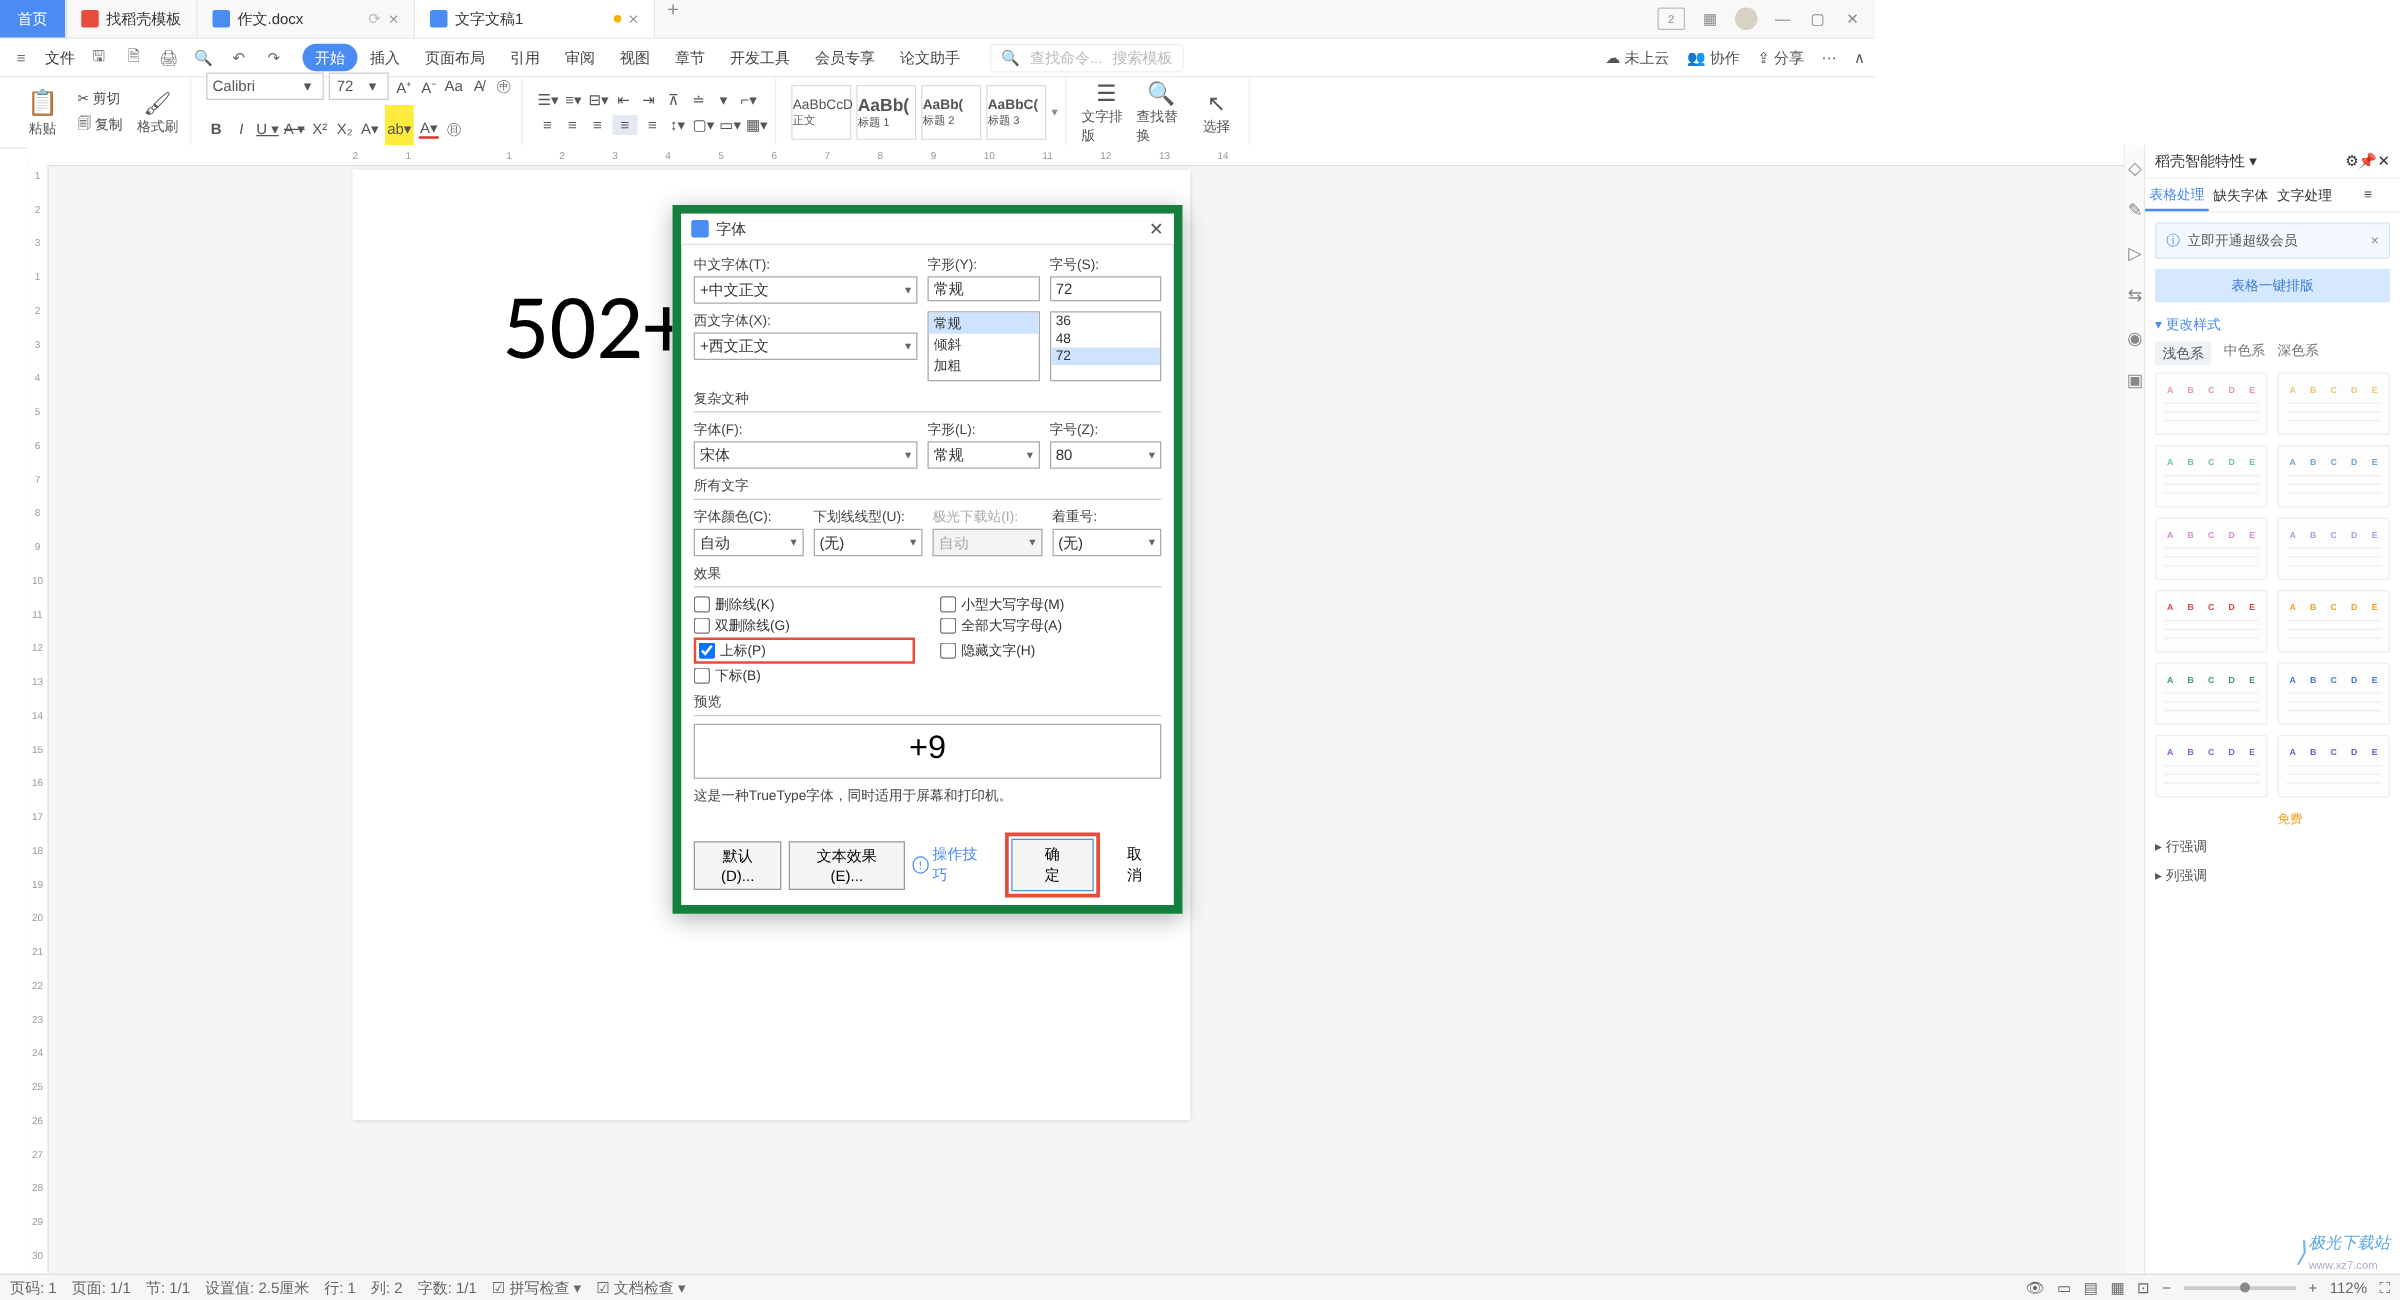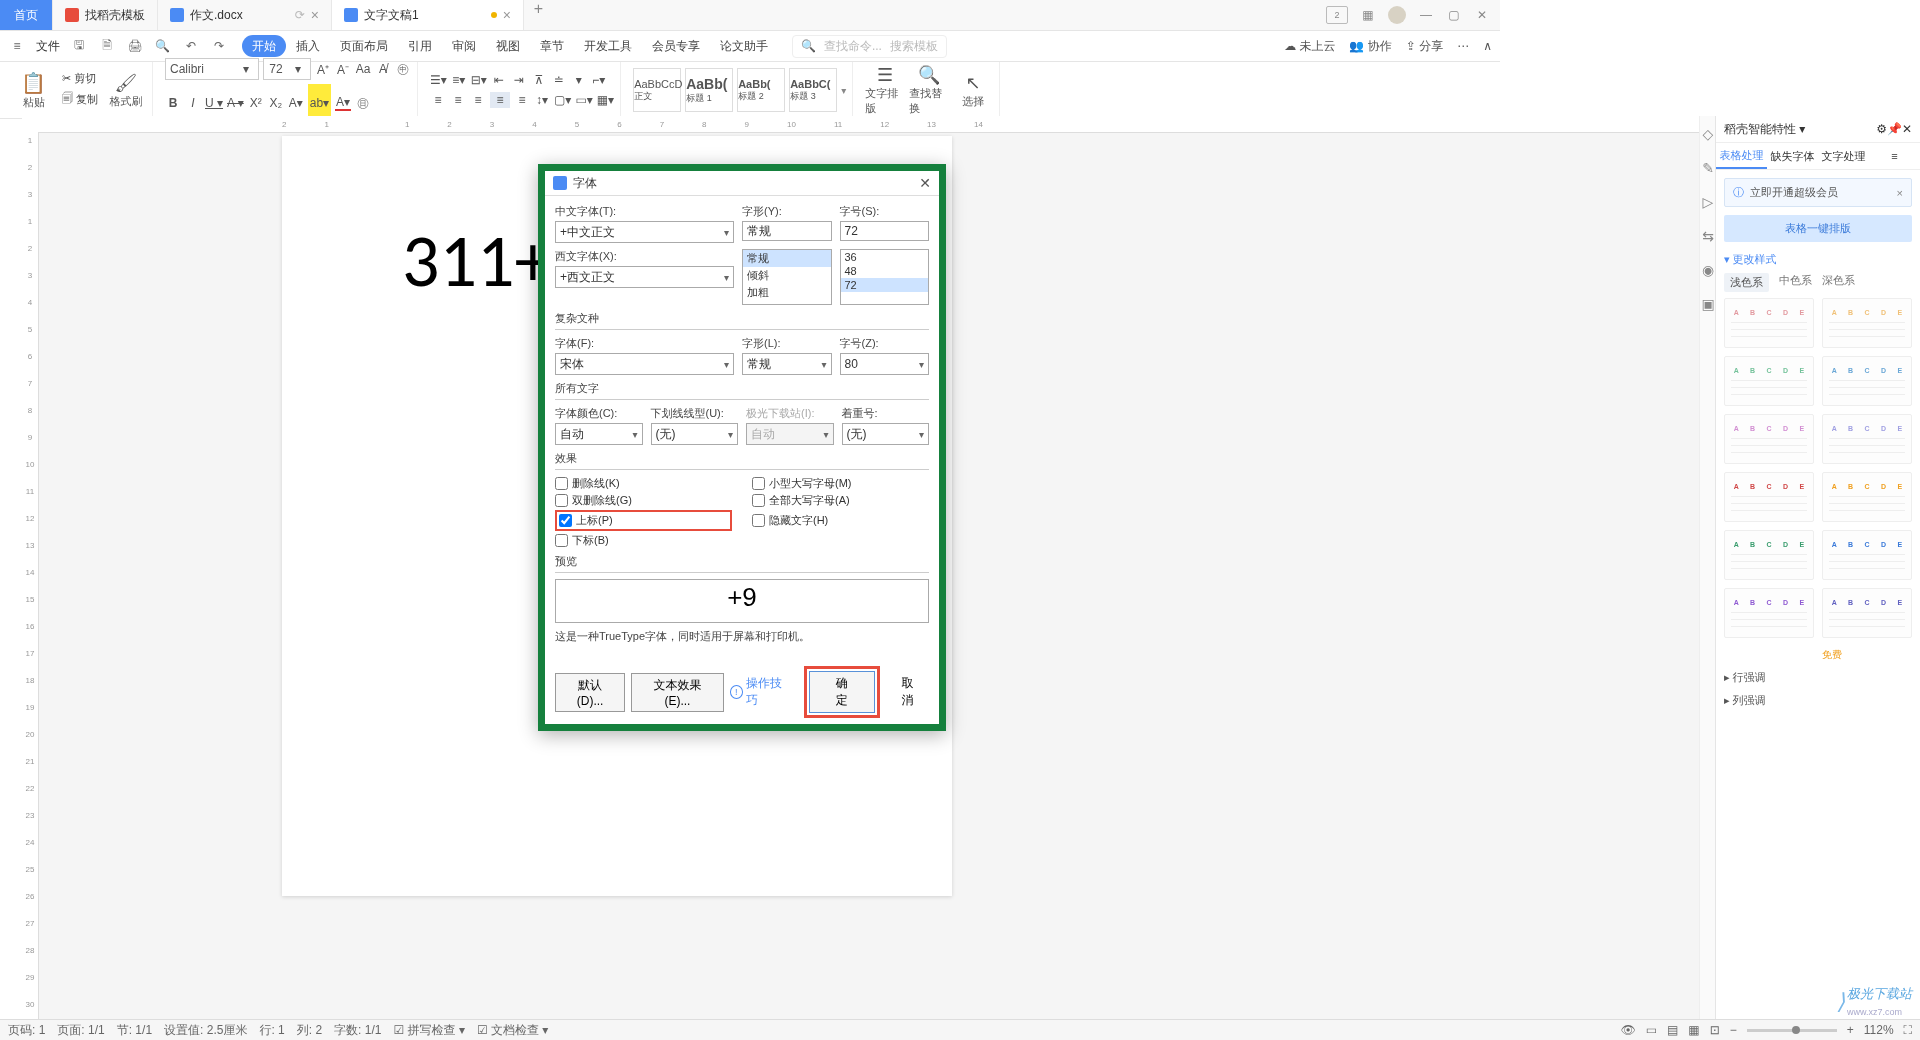--- a/index.html
+++ b/index.html
@@ -326,21 +326,21 @@
       <span>23</span>
       <span>24</span>
       <span>25</span>
       <span>26</span>
       <span>27</span>
       <span>28</span>
       <span>29</span>
       <span>30</span>
   </div>
   <div class="page">
-    <div class="doc-text">311+</div>
+    <div class="doc-text">502+</div>
     <div class="sel-box"></div>
   </div>
 </div>
 
 <div class="side-strip">
   <span>◇</span>
   <span>✎</span>
   <span>▷</span>
   <span>⇆</span>
   <span>◉</span>

